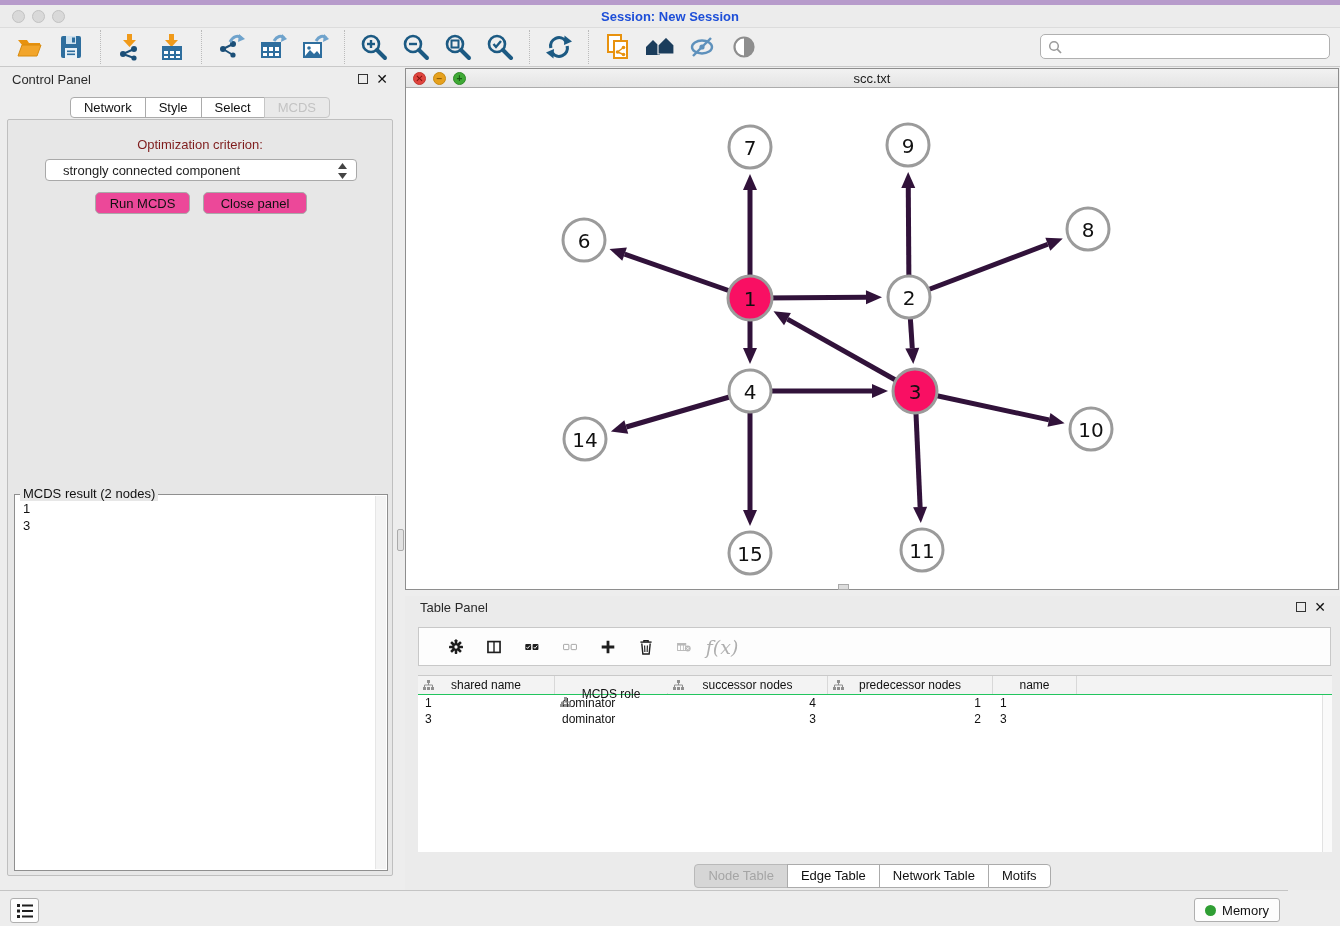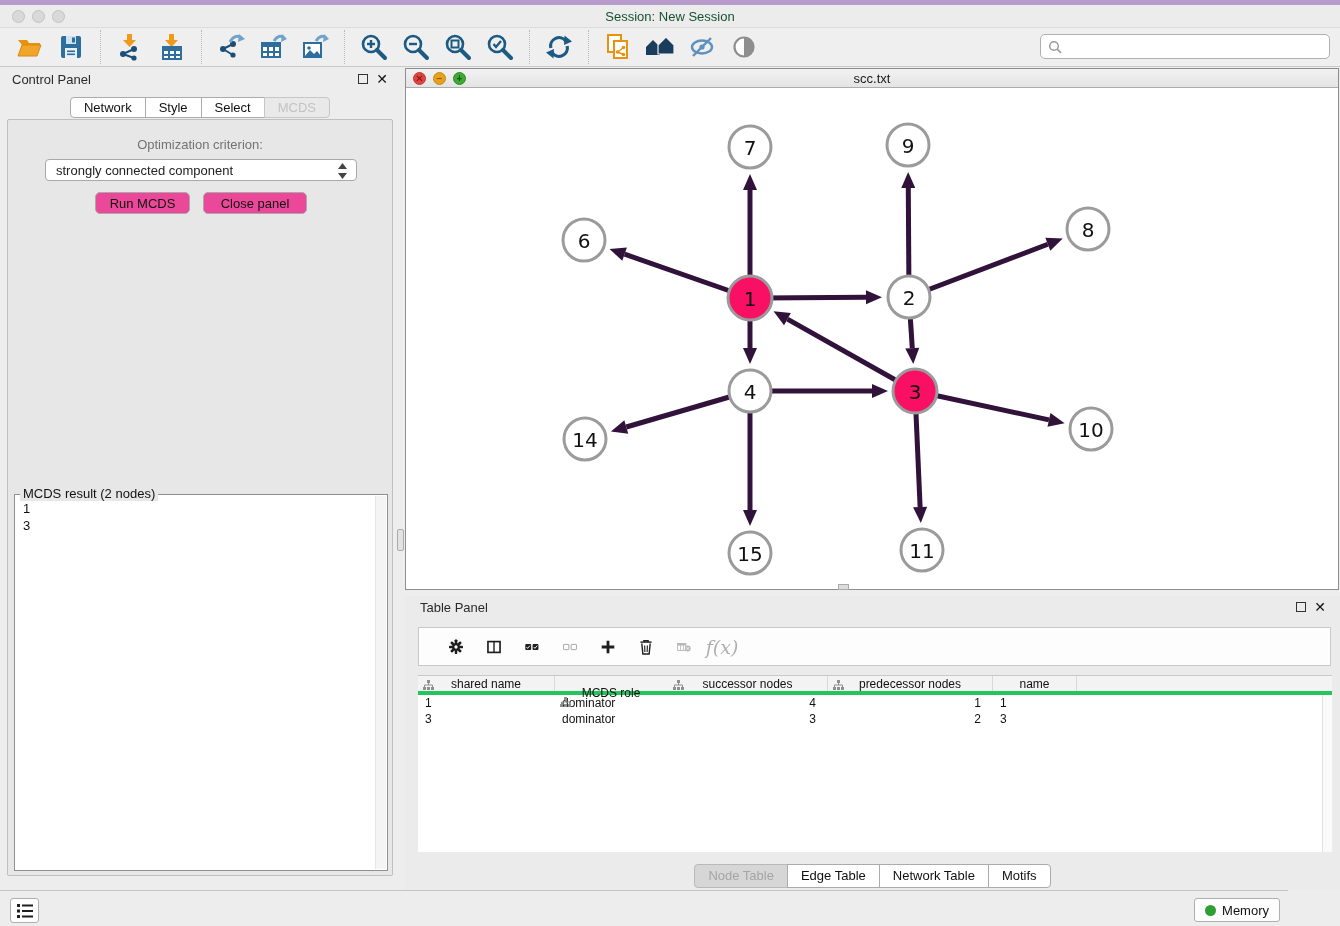--- a/index.html
+++ b/index.html
@@ -2,21 +2,21 @@
 <html><head>
 <meta charset="utf-8">
 <style>
   * { margin:0; padding:0; box-sizing:border-box; }
   html,body { width:1340px; height:926px; overflow:hidden; }
   body { font-family:"Liberation Sans","DejaVu Sans",sans-serif; background:#EDEDED; position:relative; font-size:13px; color:#222; }
 
   
   .purple-strip { position:absolute; left:0; top:0; width:1340px; height:5px; background:#B79BCB; }
   .titlebar { position:absolute; left:0; top:5px; width:1340px; height:23px; background:#ECECEC; border-bottom:1px solid #DCDCDC; }
-  .title-text { position:absolute; left:0; right:0; top:4px; text-align:center; color:#14532d; font-size:13px; }
+  .title-text { position:absolute; left:0; right:0; top:4px; text-align:center; color:#1d4ed8; font-size:13px;font-weight:bold; }
   .dots { position:absolute; left:12px; top:5px; display:flex; gap:7px; }
   .dot { width:13px; height:13px; border-radius:50%; background:#D9D9D9; border:1px solid #C2C2C2; }
 
   
   .toolbar { position:absolute; left:0; top:28px; width:1340px; height:39px; background:#EFEFEF; border-bottom:1px solid #C9C9C9; display:flex; align-items:center; padding-left:8px; }
   .tb-icon { width:30px; height:30px; display:flex; align-items:center; justify-content:center; margin:0 6px; flex:0 0 auto; }
   .tb-sep { width:1px; height:34px; border-left:1px dotted #BBB; margin:0 8px; flex:0 0 auto; }
   .search-box { position:absolute; right:10px; top:6px; width:290px; height:25px; background:#fff; border:1px solid #B0B0B0; border-radius:5px; display:flex; align-items:center; padding-left:6px; }
 
   
@@ -25,22 +25,22 @@
   .win-btns { position:absolute; display:flex; gap:8px; align-items:center; }
   .cp-btns { right:12px; top:6px; }
   .float-btn { width:10px; height:10px; border:1.5px solid #333; background:transparent; }
   .close-btn { font-weight:bold; color:#111; font-size:14px; line-height:10px; }
   .cp-tabs { position:absolute; left:0; right:0; top:29px; display:flex; justify-content:center; }
   .seg-tab { height:21px; padding:0 13px; background:#fff; border:1px solid #ABABAB; font-size:13px; line-height:19px; margin-left:-1px; color:#111; }
   .seg-tab:first-child { border-radius:4px 0 0 4px; margin-left:0; }
   .seg-tab:last-child { border-radius:0 4px 4px 0; }
   .seg-tab.selected { background:#E9E9E9; color:#C3C3C3; border-color:#C6C6C6; }
   .cp-box { position:absolute; left:7px; top:51px; width:386px; height:757px; background:#E7E7E7; border:1px solid #BFBFBF; border-radius:2px; }
-  .opt-label { position:absolute; left:0; right:0; top:17px; text-align:center; color:#737373; }
-  .dropdown { position:absolute; left:37px; top:39px; width:312px; height:22px; background:#fff; border:1px solid #A9A9A9; border-radius:4px; display:flex; align-items:center; padding-left:10px; font-size:13px; }
+  .opt-label { position:absolute; left:0; right:0; top:17px; text-align:center; color:#7f1d1d; }
+  .dropdown { position:absolute; left:37px; top:39px; width:312px; height:22px; background:#fff; border:1px solid #A9A9A9; border-radius:4px; display:flex; align-items:center; padding-left:17px; font-size:13px; }
   .dd-stepper { position:absolute; right:8px; top:2px; }
   .btn { position:absolute; height:22px; background:#ec4899; border:1px solid #A9A9A9; border-radius:5px; font-size:13px; font-family:inherit; color:#111; }
   .result-fieldset { position:absolute; left:6px; top:374px; width:374px; height:377px; background:#fff; border:1px solid #8F8F8F; }
   .result-legend { position:absolute; top:-9px; left:5px; background:#E7E7E7; padding:0 3px; font-size:13px; color:#111; }
   .result-lines { position:absolute; left:8px; top:5px; right:16px; font-size:13px; line-height:17px; color:#111; }
   .result-scroll { position:absolute; right:1px; top:1px; bottom:1px; width:11px; background:#F4F4F4; border-left:1px solid #E6E6E6; }
   .splitter-grip { position:absolute; left:397px; top:529px; width:7px; height:22px; background:#E2E2E2; border:1px solid #ABABAB; border-radius:2px; }
 
   
   .net-frame { position:absolute; left:405px; top:68px; width:934px; height:522px; background:#fff; border:1px solid #8E8E8E; }
@@ -54,21 +54,21 @@
   .net-canvas { position:absolute; left:0; top:19px; width:932px; height:501px; background:#fff; }
   .canvas-grip { position:absolute; left:432px; top:515px; width:11px; height:6px; background:#DDD; border:1px solid #AAA; }
 
   
   .table-panel { position:absolute; left:405px; top:596px; width:935px; height:294px; background:#EBEBEB; }
   .tp-btns { right:14px; top:6px; }
   .tp-toolbar { position:absolute; left:13px; top:31px; width:913px; height:39px; background:#FDFDFD; border:1px solid #C8C8C8; display:flex; align-items:center; padding-left:12px; }
   .tpt-icon { width:26px; height:26px; display:flex; align-items:center; justify-content:center; margin:0 6px;padding-left:12px; }
   .fx { font-family:"DejaVu Serif","Liberation Serif",serif; font-style:italic; color:#AFAFAF; font-size:19px; }
   .tbl { position:absolute; left:13px; top:79px; width:914px; height:177px; background:#fff; border-top:1px solid #C9C9C9; }
-  .tbl-header { display:flex; height:19px; background:#F3F3F3; border-bottom:4px solid #22c55e; }
+  .tbl-header { display:flex; height:19px; background:#F3F3F3; border-bottom:1px solid #22c55e; }
   .th-cell { position:relative; border-right:1px solid #D8D8D8; display:flex; align-items:center; justify-content:center; font-size:12px; color:#111; }
   .th-sort { position:absolute; left:5px; top:4px; }
   .tbl-row { display:flex; height:16px; font-size:12px; color:#111; }
   .td-cell { overflow:hidden; white-space:nowrap; line-height:16px; }
   .tbl-scroll { position:absolute; right:0px; top:19px; bottom:0; width:10px; background:#FAFAFA; border-left:1px solid #E2E2E2; }
   .tp-tabs { position:absolute; left:0; right:0; top:268px; display:flex; justify-content:center; }
   .tp-tabs .seg-tab { height:24px; line-height:21px; }
   .tp-tabs .seg-tab.selected { background:#D6D6D6; color:#A5A5A5; border-color:#B9B9B9; }
 
   

